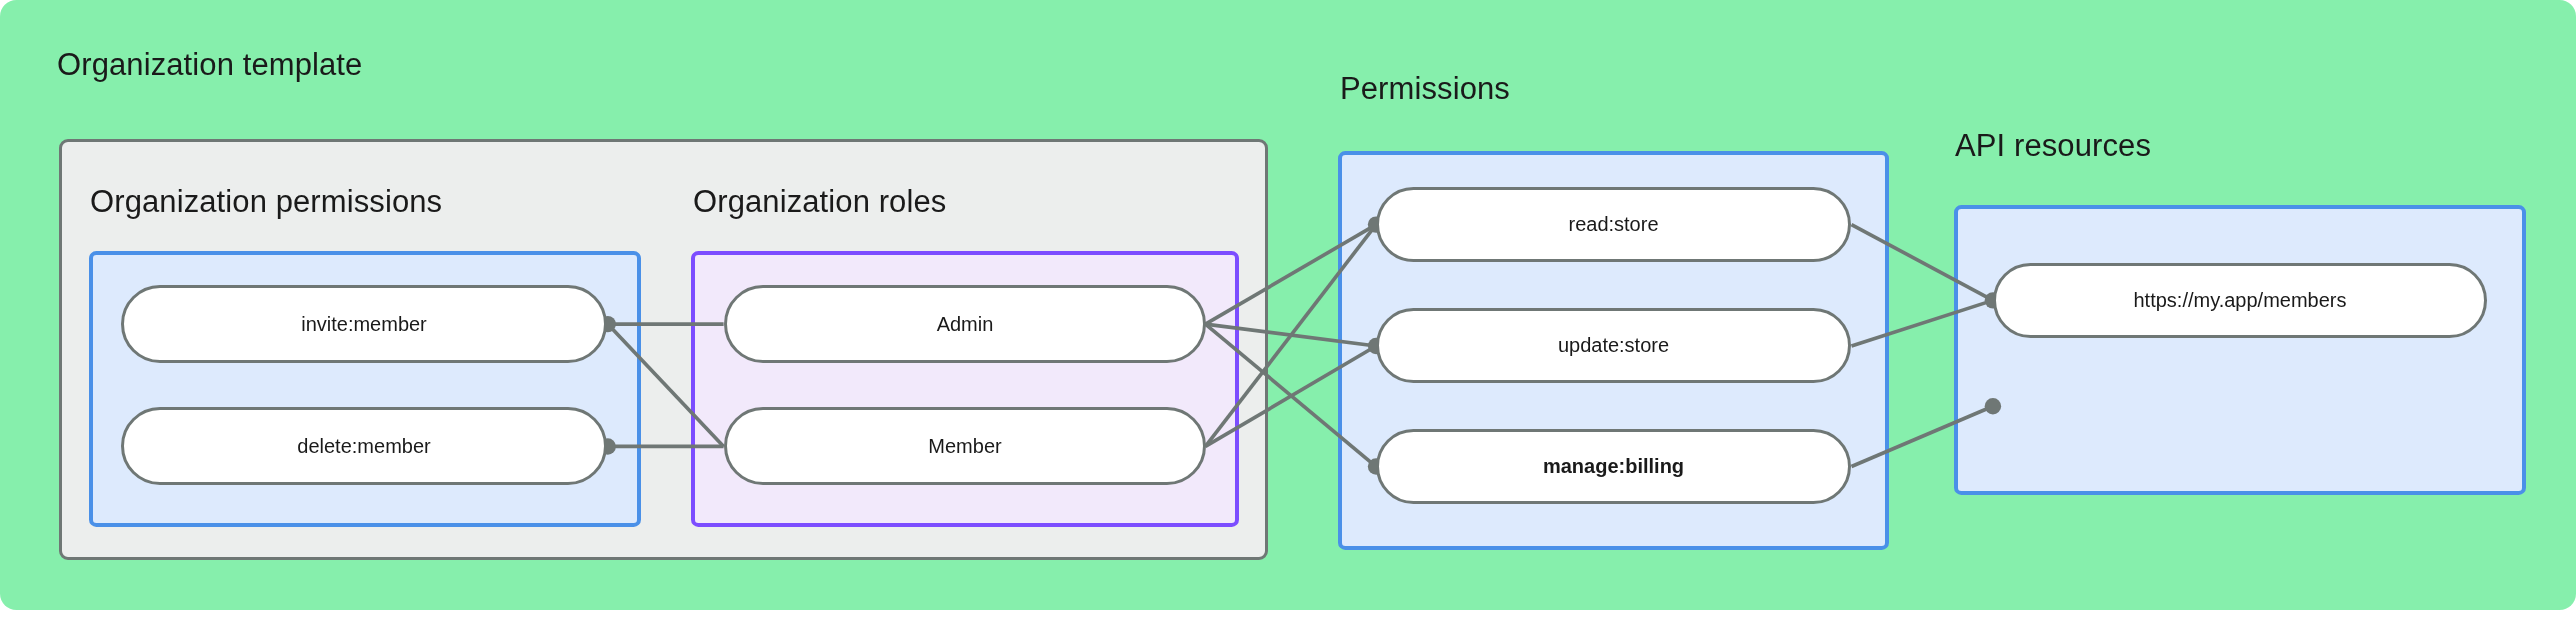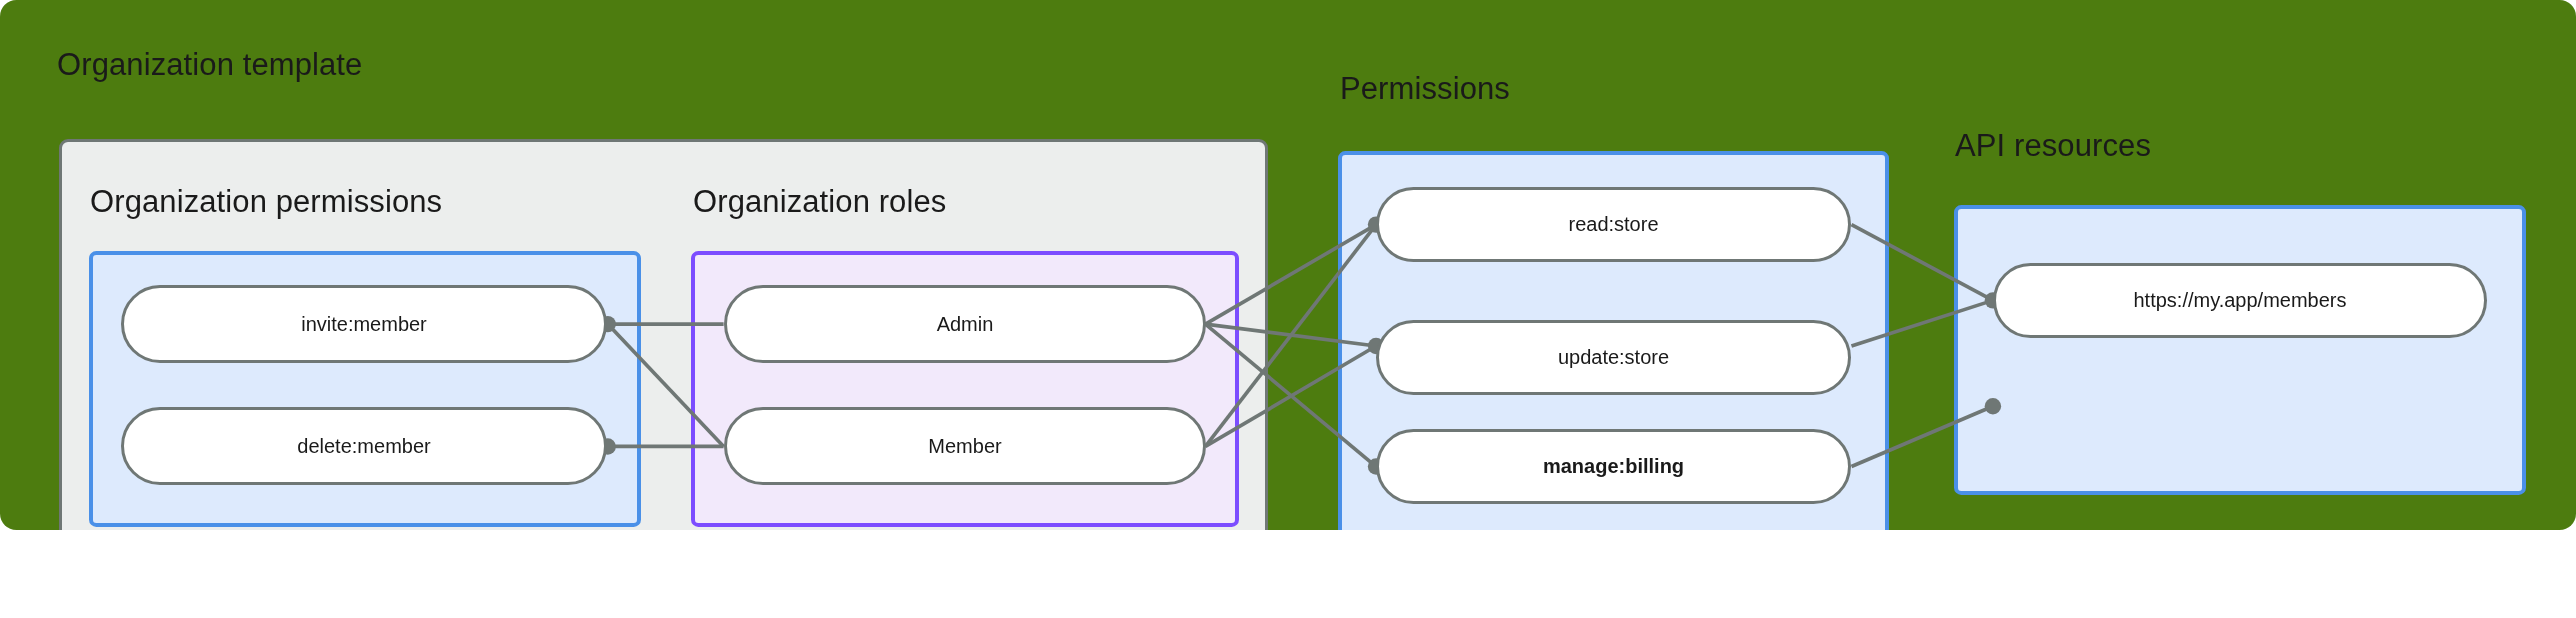--- a/index.html
+++ b/index.html
@@ -3,22 +3,22 @@
 <meta charset="utf-8">
 <style>
   html, body {
     margin: 0;
     padding: 0;
     background: #ffffff;
   }
   #canvas {
     position: relative;
     width: 2576px;
-    height: 530px;
-    background: #4d7c0f;
+    height: 610px;
+    background: #86efac;
     border-radius: 16.4px;
     overflow: hidden;
     font-family: "Liberation Sans", sans-serif;
   }
 
   
   .group-title {
     position: absolute;
     font-size: 31px;
     color: #1a1a1a;
@@ -121,18 +121,18 @@
       <circle cx="1508" cy="511" r="9" class="edge-dot"></circle>
       <circle cx="2184" cy="329" r="9" class="edge-dot"></circle>
       <circle cx="2184" cy="445" r="9" class="edge-dot"></circle>
     </svg>
 
   <div class="node" id="node-invite-member" style="left: 121px; top: 285px; width: 486px; height: 78px;">invite:member</div>
   <div class="node" id="node-delete-member" style="left: 121px; top: 407px; width: 486px; height: 78px;">delete:member</div>
   <div class="node" id="node-role-admin" style="left: 724px; top: 285px; width: 482px; height: 78px;">Admin</div>
   <div class="node" id="node-role-member" style="left: 724px; top: 407px; width: 482px; height: 78px;">Member</div>
   <div class="node" id="node-read-store" style="left: 1376px; top: 187px; width: 475px; height: 75px;">read:store</div>
-  <div class="node" id="node-update-store" style="left: 1376px; top: 320px; width: 475px; height: 75px;">update:store</div>
+  <div class="node" id="node-update-store" style="left: 1376px; top: 308px; width: 475px; height: 75px;">update:store</div>
   <div class="node" id="node-manage-billing" style="left: 1376px; top: 429px; width: 475px; height: 75px; font-weight: bold;">manage:billing</div>
   <div class="node" id="node-res-members" style="left: 1993px; top: 263px; width: 494px; height: 75px;">https://my.app/members</div>
 
 </div>
 
 
 </body></html>

